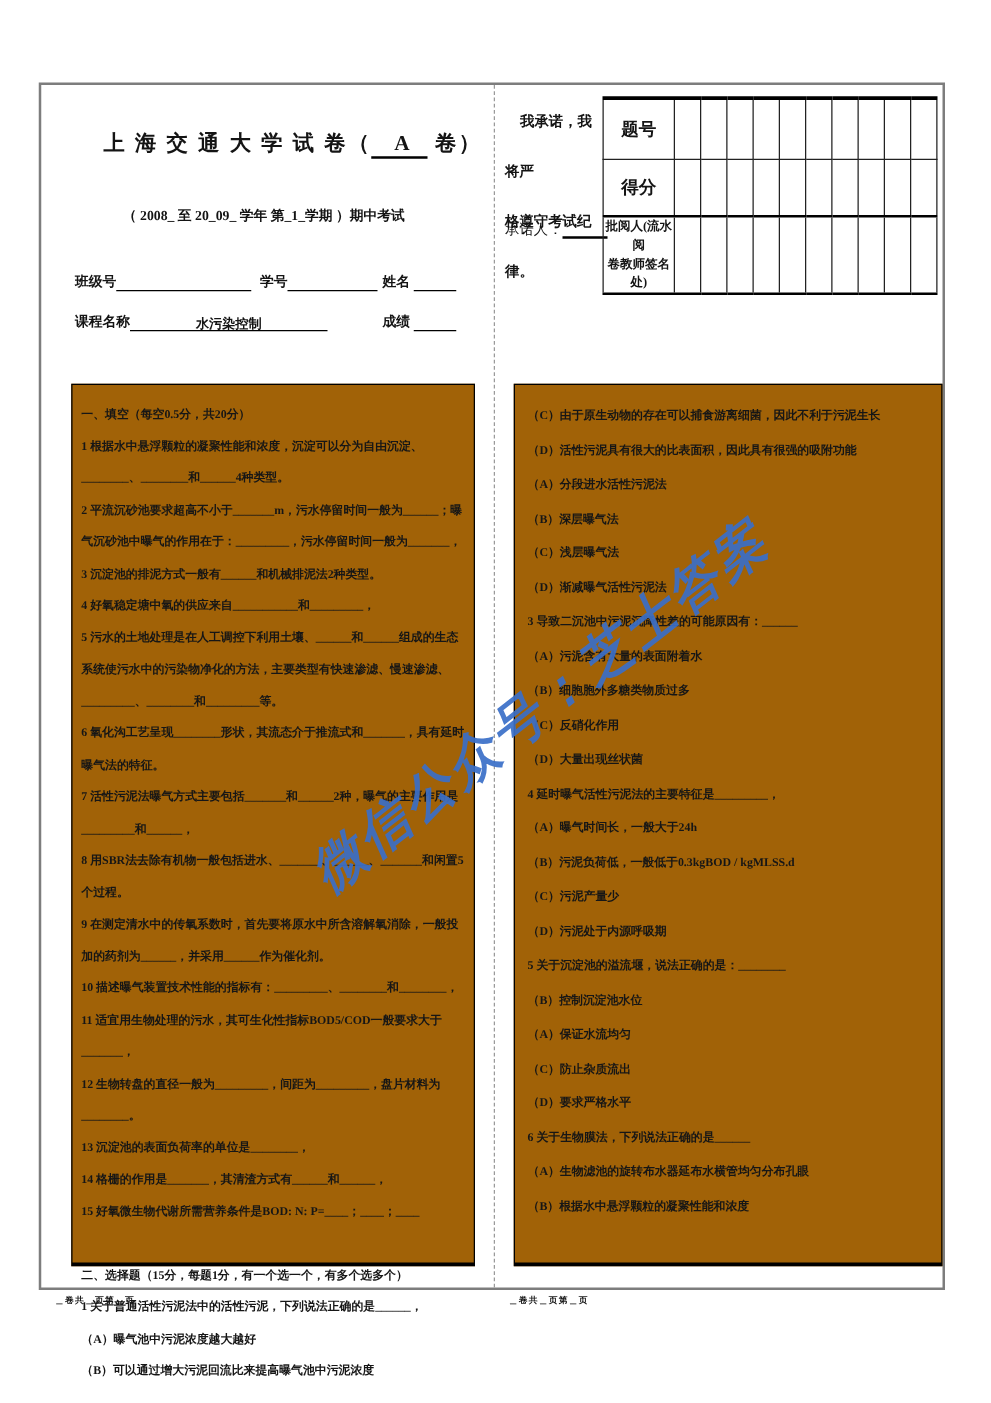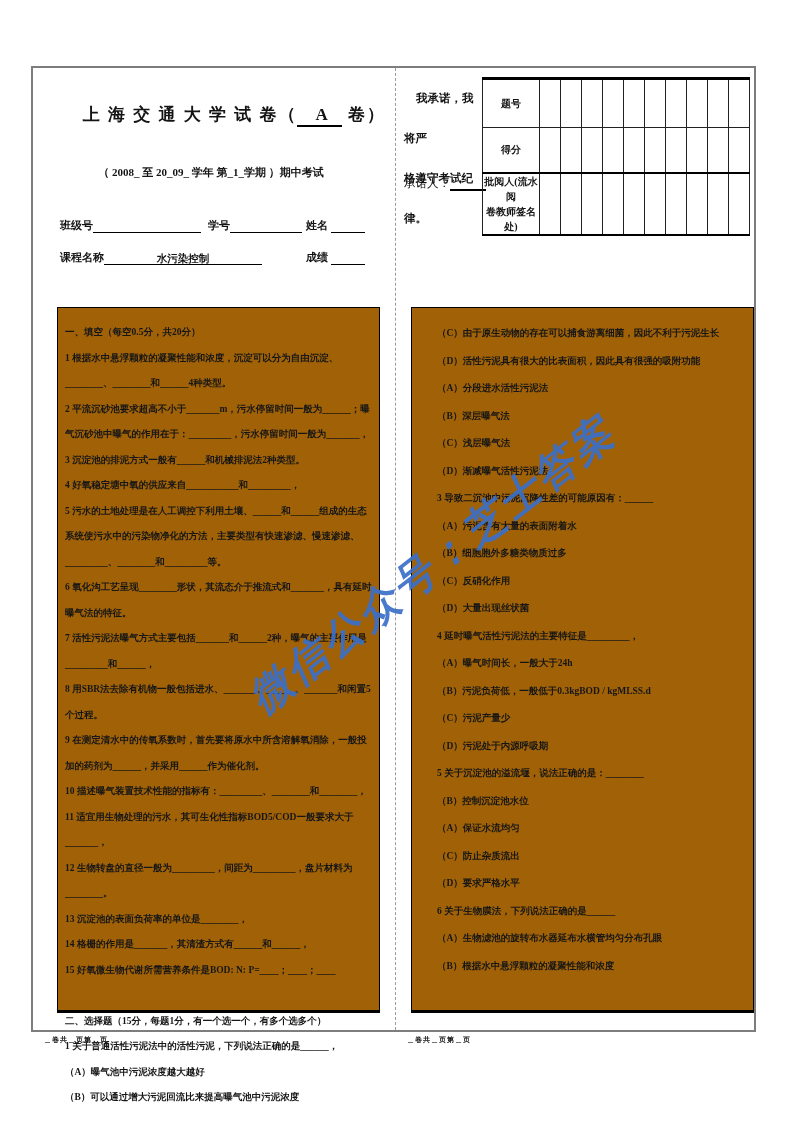--- a/index.html
+++ b/index.html
@@ -33,33 +33,33 @@
     vertical-align:bottom; text-align:center; font-size:10.5px; font-weight:600; }
   
   .pledge { position:absolute; left:404px; top:78px; width:80px;
     font-size:11.5px; font-weight:bold; line-height:40px; }
   .pledge .l1 { text-indent:12px; }
   .pledge-signer { position:absolute; left:404px; top:176px; font-size:11.5px;
     font-weight:normal; white-space:nowrap; }
   .pledge-signer .blank { border-bottom:2.5px solid #000; width:36px; }
   table.grade { position:absolute; left:482px; top:77px; border-collapse:collapse;
     table-layout:fixed; }
-  table.grade td { border:1px solid #222; padding:0; font-size:10px;
+  table.grade td { border:1px solid #222; padding:0; font-size:14px;
     text-align:center; font-weight:600; }
   table.grade td.lbl { width:56px; }
   table.grade td.c { width:20px; }
   table.grade tr.r1 td { height:47px; border-top:3px solid #000; }
   table.grade tr.r2 td { height:44px; }
   table.grade tr.r3 td { height:52px; border-top:2px solid #000;
     border-bottom:2px solid #000; font-size:10px; line-height:1.5; }
   
   .qbox { position:absolute; top:307px; height:706px; box-sizing:border-box;
     border:1.5px solid #000; border-bottom:3px solid #000; background:#a16207; }
   .qbox.left  { left:57px;  width:323px; padding:12px 6px 0 7px; }
-  .qbox.right { left:411px; width:343px; padding:12px 5px 0 25px; }
+  .qbox.right { left:411px; width:343px; padding:12px 5px 0 10px; }
   .qbox p { margin:0; font-size:9.5px; font-weight:600; color:#161616; }
   .qbox.left  p { line-height:25.5px; min-height:25.5px; }
   .qbox.right p { line-height:27.5px; min-height:27.5px; }
   
   .watermark {
     position:absolute; left:432px; top:565px; transform:translate(-50%,-50%) rotate(-38deg);
     font-size:42px; font-weight:bold; font-style:italic; letter-spacing:3px;
     white-space:nowrap; opacity:0.92; pointer-events:none; z-index:5;
     font-family:"DejaVu Sans","Liberation Sans",sans-serif;
   }

